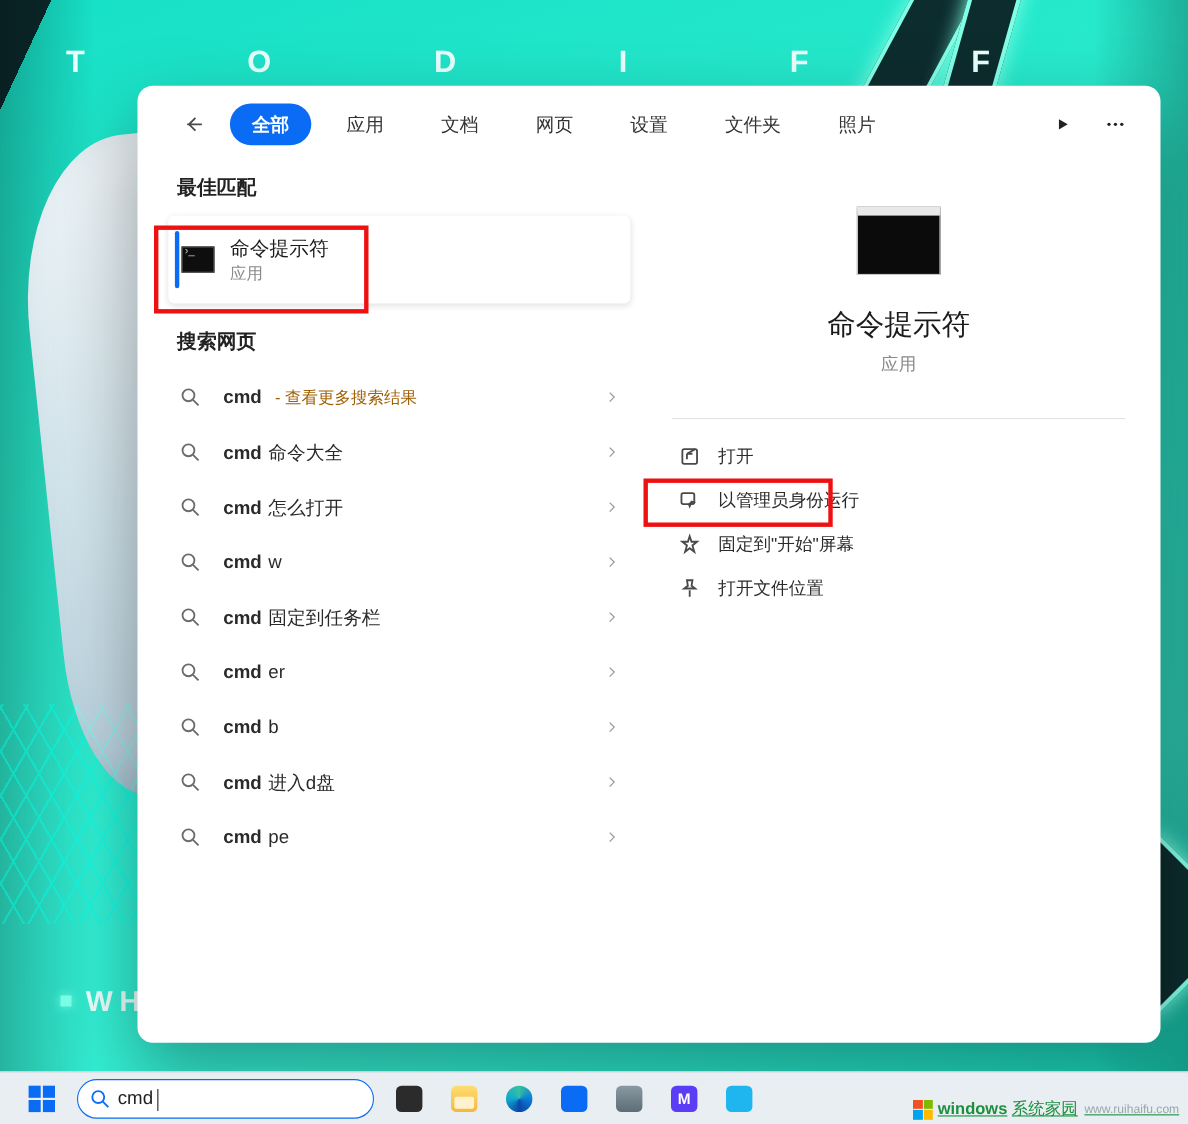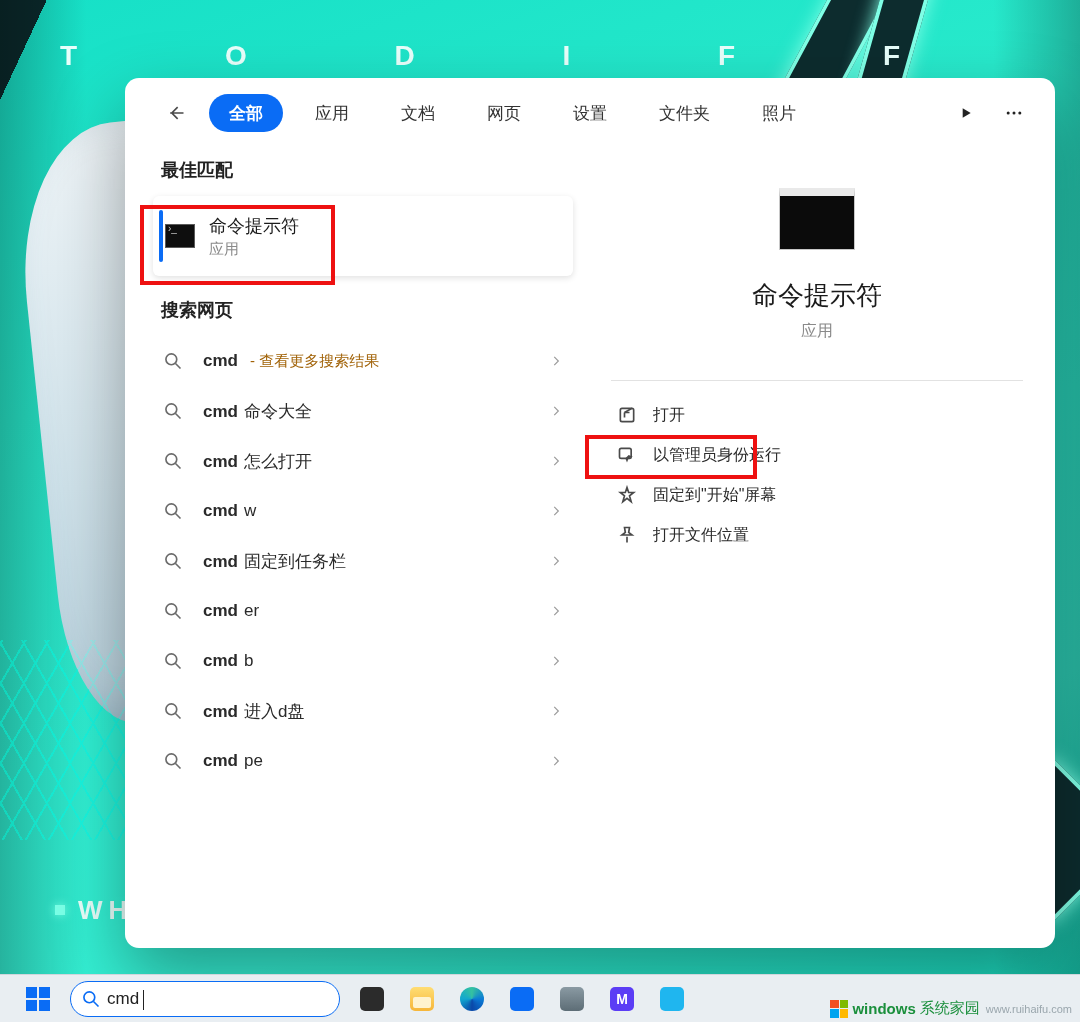--- a/index.html
+++ b/index.html
@@ -126,21 +126,21 @@
 .tb-icon { width:36px; height:36px; border-radius:6px; display:flex; align-items:center; justify-content:center; cursor:pointer;}
 .sq-ico { width:24px; height:24px; border-radius:5px;}
 .ico-task { background:#2b2b2b;}
 .ico-explorer { background:linear-gradient(#ffdd73,#f6b63a); position:relative;}
 .ico-explorer::before{content:"";position:absolute;left:3px;right:3px;top:10px;bottom:3px;background:#fff3cf;border-radius:2px;}
 .ico-edge { background: conic-gradient(#35c2a0,#0a7bd6,#0a47a8,#12a7cf,#35c2a0); border-radius:50%;}
 .ico-store { background:#0a6cf5;}
 .ico-gray { background: linear-gradient(#8a9aa3,#5d6d76);}
 .ico-purple { background:#5b3df5; color:#fff; font-weight:700; font-size:14px; display:flex;align-items:center;justify-content:center;}
 .ico-cyan { background:#1fb6ef;}
-#watermark { position:absolute; right:8px; bottom:4px; display:flex; align-items:center; gap:4px; font-size:15px; color:#1a8f3c;}
+#watermark { position:absolute; right:8px; bottom:4px; display:flex; align-items:center; gap:4px; font-size:15px; color:#1a8f3c;text-decoration:underline;}
 #watermark .wflag{ width:18px;height:18px;display:grid;grid-template-columns:1fr 1fr;grid-template-rows:1fr 1fr;gap:1px;}
 #watermark .wflag span:nth-child(1){background:#f25022;} #watermark .wflag span:nth-child(2){background:#7fba00;}
 #watermark .wflag span:nth-child(3){background:#00a4ef;} #watermark .wflag span:nth-child(4){background:#ffb900;}
 #watermark .wm2 { font-size:11px; color:#9aa6ad; margin-left:2px;}
 
 
 svg { display:block;}
 </style>
 </head>
 <body>

